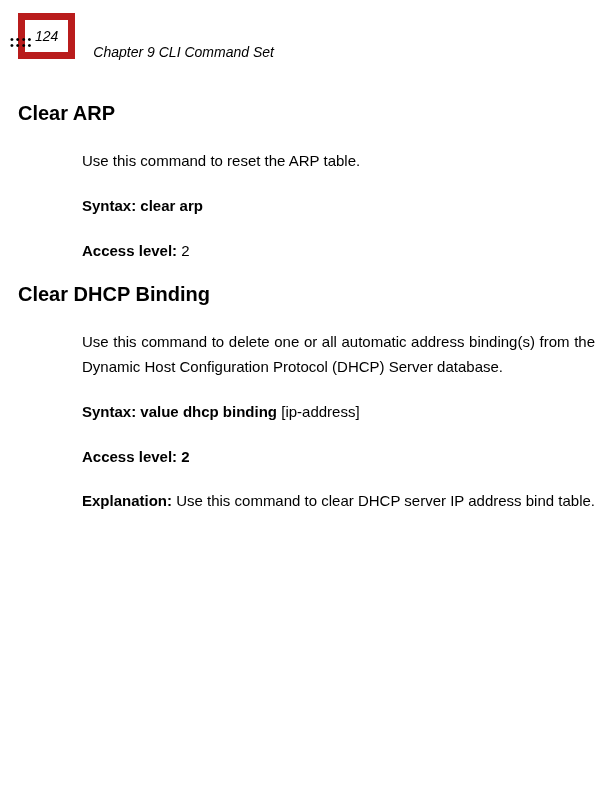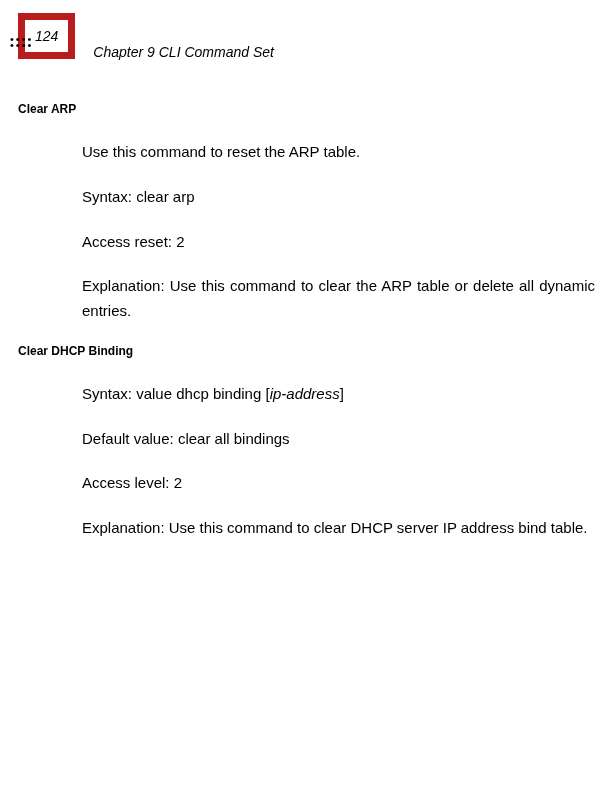--- a/index.html
+++ b/index.html
@@ -42,40 +42,39 @@
       font-size: 11px;
       letter-spacing: 2px;
       color: #000;
       line-height: 6px;
     }
     .content {
       padding: 28px 18px 0 18px;
     }
     .section-heading {
       font-weight: bold;
-      font-size: 12px;
+      font-size: 20px;
       margin-bottom: 24px;
       margin-top: 6px;
     }
     .subsection {
       margin-left: 64px;
       margin-right: 0;
       margin-bottom: 20px;
     }
     .para {
       font-size: 15px;
       line-height: 1.65;
       margin-bottom: 20px;
       text-align: justify;
     }
     .bold-label {
-      font-weight: normal;
+      font-weight: bold;
     }
     .italic-text {
-      font-style: italic;
     }
   </style>
 </head>
 <body>
 
 <div class="page-header">
   <div class="page-number-box">124</div>
   <div class="chapter-title">Chapter 9 CLI Command Set</div>
 </div>
 <div class="dotted-decoration">••••<br>••••</div>
@@ -85,40 +84,35 @@
   <div class="section-heading">Clear ARP</div>
 
   <div class="subsection">
     <div class="para">Use this command to reset the ARP table.</div>
 
     <div class="para">
       <span class="bold-label">Syntax: clear arp</span>
     </div>
 
     <div class="para">
-      <span class="bold-label">Access reset: </span><span>2</span>
+      <span class="bold-label">Access level: </span><span>2</span>
     </div>
 
-    <div class="para">
-      <span class="bold-label">Explanation: </span><span>Use this command to clear the ARP table or delete all dynamic entries.</span>
-    </div>
   </div>
 
   <div class="section-heading">Clear DHCP Binding</div>
 
   <div class="subsection">
+    <div class="para">Use this command to delete one or all automatic address binding(s) from the Dynamic Host Configuration Protocol (DHCP) Server database.</div>
 
     <div class="para">
       <span class="bold-label">Syntax:  value dhcp binding </span><span>[</span><span class="italic-text">ip-address</span><span>]</span>
     </div>
 
 
-    <div class="para">
-      <span class="bold-label">Default value: </span><span>clear all bindings</span>
-    </div>
 
     <div class="para">
       <span class="bold-label">Access level: 2</span>
     </div>
 
     <div class="para">
       <span class="bold-label">Explanation: </span><span>Use this command to clear DHCP server IP address bind table.</span>
     </div>
   </div>
 

